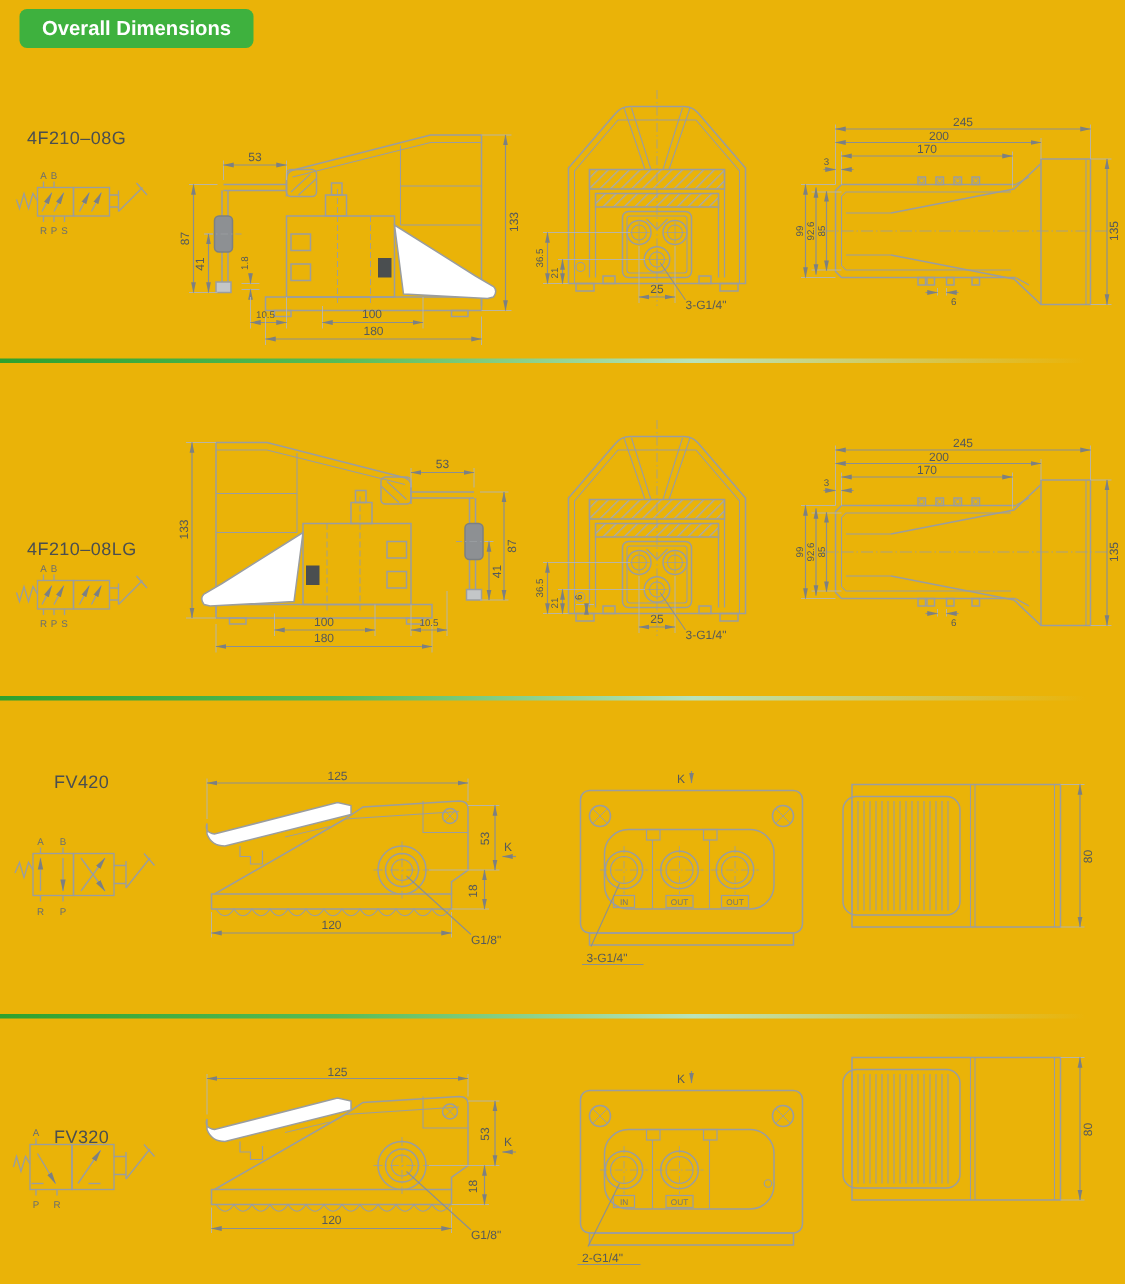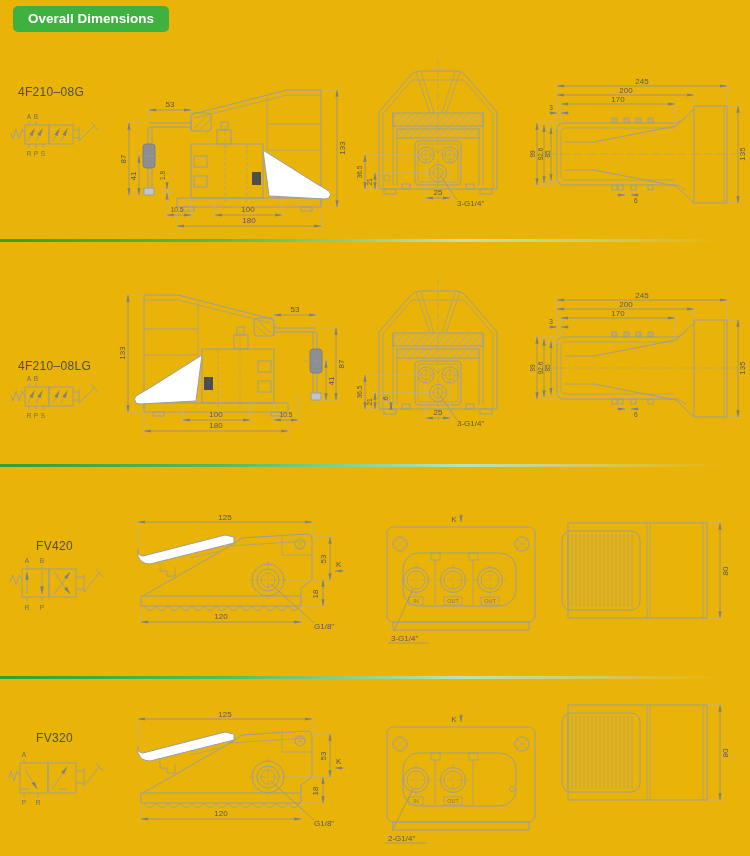--- a/index.html
+++ b/index.html
@@ -337,21 +337,21 @@
     <path class="dim" d="M89,119 L97,119" marker-end="url(#ar)"></path>
     <path class="dim" d="M111,119 L103,119" marker-end="url(#ar)"></path>
     <text class="dts" x="106" y="127">6</text>
     <path class="ext" d="M199,30 H213 M199,127 H213"></path>
     <line class="dim" x1="210" y1="30" x2="210" y2="127" marker-start="url(#ar)" marker-end="url(#ar)"></line>
     <text class="dt" transform="translate(217,78) rotate(-90)" text-anchor="middle">135</text>
   </svg>
 
   <div class="sep" style="top:464px"></div>
 
-  <div class="model" style="left:36px;top:539px">FV420</div>
+  <div class="model" style="left:36px;top:514px">FV420</div>
 
   <svg style="left:8px;top:554px" width="100" height="60" viewBox="0 0 100 60">
     <g stroke="#9a9da0" fill="none" stroke-width="0.9">
       <rect x="14" y="15" width="27" height="28"></rect>
         <rect x="41" y="15" width="27" height="28"></rect>
       <path d="M19,15 V11 M34,15 V11 M19,43 V47 M34,43 V47"></path>
       <path d="M19,40 L19,18" marker-end="url(#ar)"></path>
       <path d="M34,18 L34,40" marker-end="url(#ar)"></path>
       <path d="M46,40 L62,18" marker-end="url(#ar)"></path>
       <path d="M46,18 L62,40" marker-end="url(#ar)"></path>
@@ -405,21 +405,21 @@
 
   <svg style="left:560px;top:518px" width="175" height="105" viewBox="0 0 175 105">
     <use href="#g-fv-top"></use>
     <path class="ext" d="M147,5 H163 M147,100 H163"></path>
     <line class="dim" x1="160" y1="5" x2="160" y2="100" marker-start="url(#ar)" marker-end="url(#ar)"></line>
     <text class="dt" transform="translate(168,53) rotate(-90)" text-anchor="middle">80</text>
   </svg>
 
   <div class="sep" style="top:676px"></div>
 
-  <div class="model" style="left:36px;top:731px">FV320</div>
+  <div class="model" style="left:36px;top:751px">FV320</div>
 
   <svg style="left:8px;top:738px" width="100" height="68" viewBox="0 0 100 68">
     <g stroke="#9a9da0" fill="none" stroke-width="0.9">
       <rect x="12" y="25" width="28" height="30"></rect>
         <rect x="40" y="25" width="28" height="30"></rect>
       <path d="M16,25 V21 M16,55 V59 M30,55 V59"></path>
       <path d="M17,31 L29,51" marker-end="url(#ar)"></path>
       <path d="M13,51 H21"></path>
       <path d="M44,51 L59,29" marker-end="url(#ar)"></path>
       <path d="M51,51 H59"></path>

